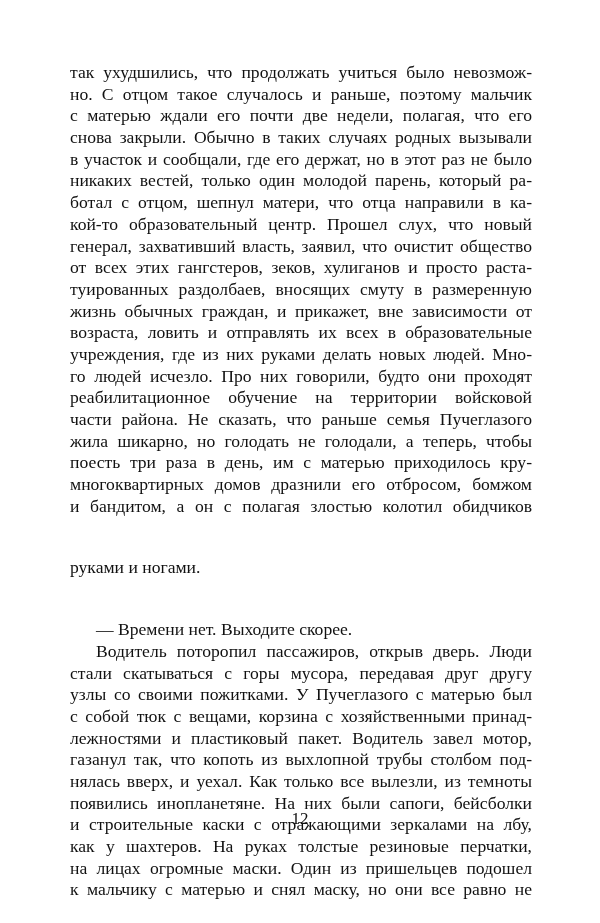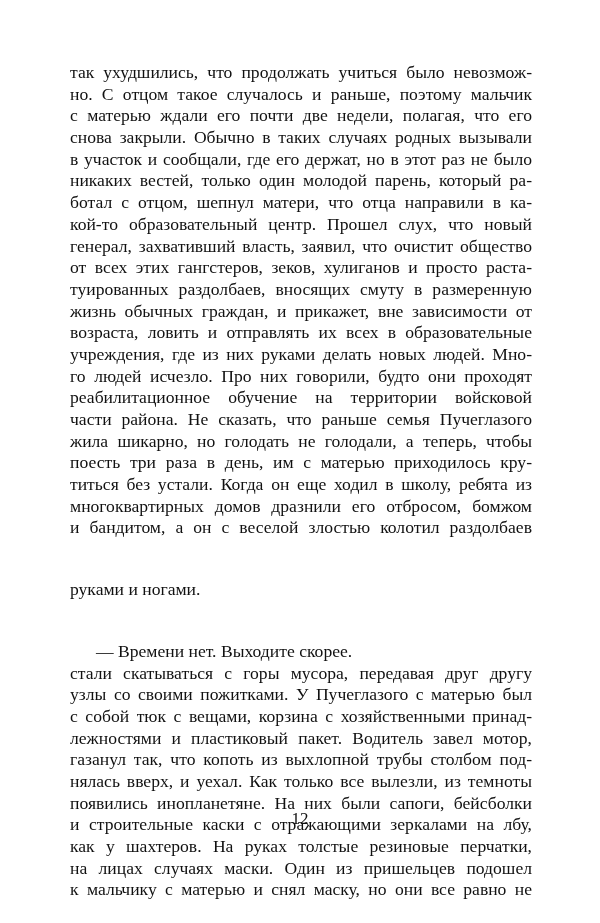--- a/index.html
+++ b/index.html
@@ -56,41 +56,41 @@
     <span class="line">от всех этих гангстеров, зеков, хулиганов и просто раста-</span>
     <span class="line">туированных раздолбаев, вносящих смуту в размеренную</span>
     <span class="line">жизнь обычных граждан, и прикажет, вне зависимости от</span>
     <span class="line">возраста, ловить и отправлять их всех в образовательные</span>
     <span class="line">учреждения, где из них руками делать новых людей. Мно-</span>
     <span class="line">го людей исчезло. Про них говорили, будто они проходят</span>
     <span class="line">реабилитационное обучение на территории войсковой</span>
     <span class="line">части района. Не сказать, что раньше семья Пучеглазого</span>
     <span class="line">жила шикарно, но голодать не голодали, а теперь, чтобы</span>
     <span class="line">поесть три раза в день, им с матерью приходилось кру-</span>
-    <span class="line">титься без устали. Когда он еще ходил в школу, ребята из</span>
     <span class="line">многоквартирных домов дразнили его отбросом, бомжом</span>
-    <span class="line">и бандитом, а он с веселой злостью колотил раздолбаев</span>
+    <span class="line">и бандитом, а он с полагая злостью колотил обидчиков</span>
     <span class="line last">руками и ногами.</span>
   </div>
 
   <div>
     <span class="line indent last">— Времени нет. Выходите скорее.</span>
   </div>
 
   <div>
+    <span class="line indent">Водитель поторопил пассажиров, открыв дверь. Люди</span>
     <span class="line">стали скатываться с горы мусора, передавая друг другу</span>
     <span class="line">узлы со своими пожитками. У Пучеглазого с матерью был</span>
     <span class="line">с собой тюк с вещами, корзина с хозяйственными принад-</span>
     <span class="line">лежностями и пластиковый пакет. Водитель завел мотор,</span>
     <span class="line">газанул так, что копоть из выхлопной трубы столбом под-</span>
     <span class="line">нялась вверх, и уехал. Как только все вылезли, из темноты</span>
     <span class="line">появились инопланетяне. На них были сапоги, бейсболки</span>
     <span class="line">и строительные каски с отражающими зеркалами на лбу,</span>
     <span class="line">как у шахтеров. На руках толстые резиновые перчатки,</span>
-    <span class="line">на лицах случаях маски. Один из пришельцев подошел</span>
+    <span class="line">на лицах огромные маски. Один из пришельцев подошел</span>
     <span class="line">к мальчику с матерью и снял маску, но они все равно не</span>
     <span class="line last">смогли его узнать.</span>
   </div>
 
   <div>
     <span class="line indent last">— Да я это, я. Пошли туда.</span>
   </div>
 </div>
 
 <div class="page-number">12</div>

